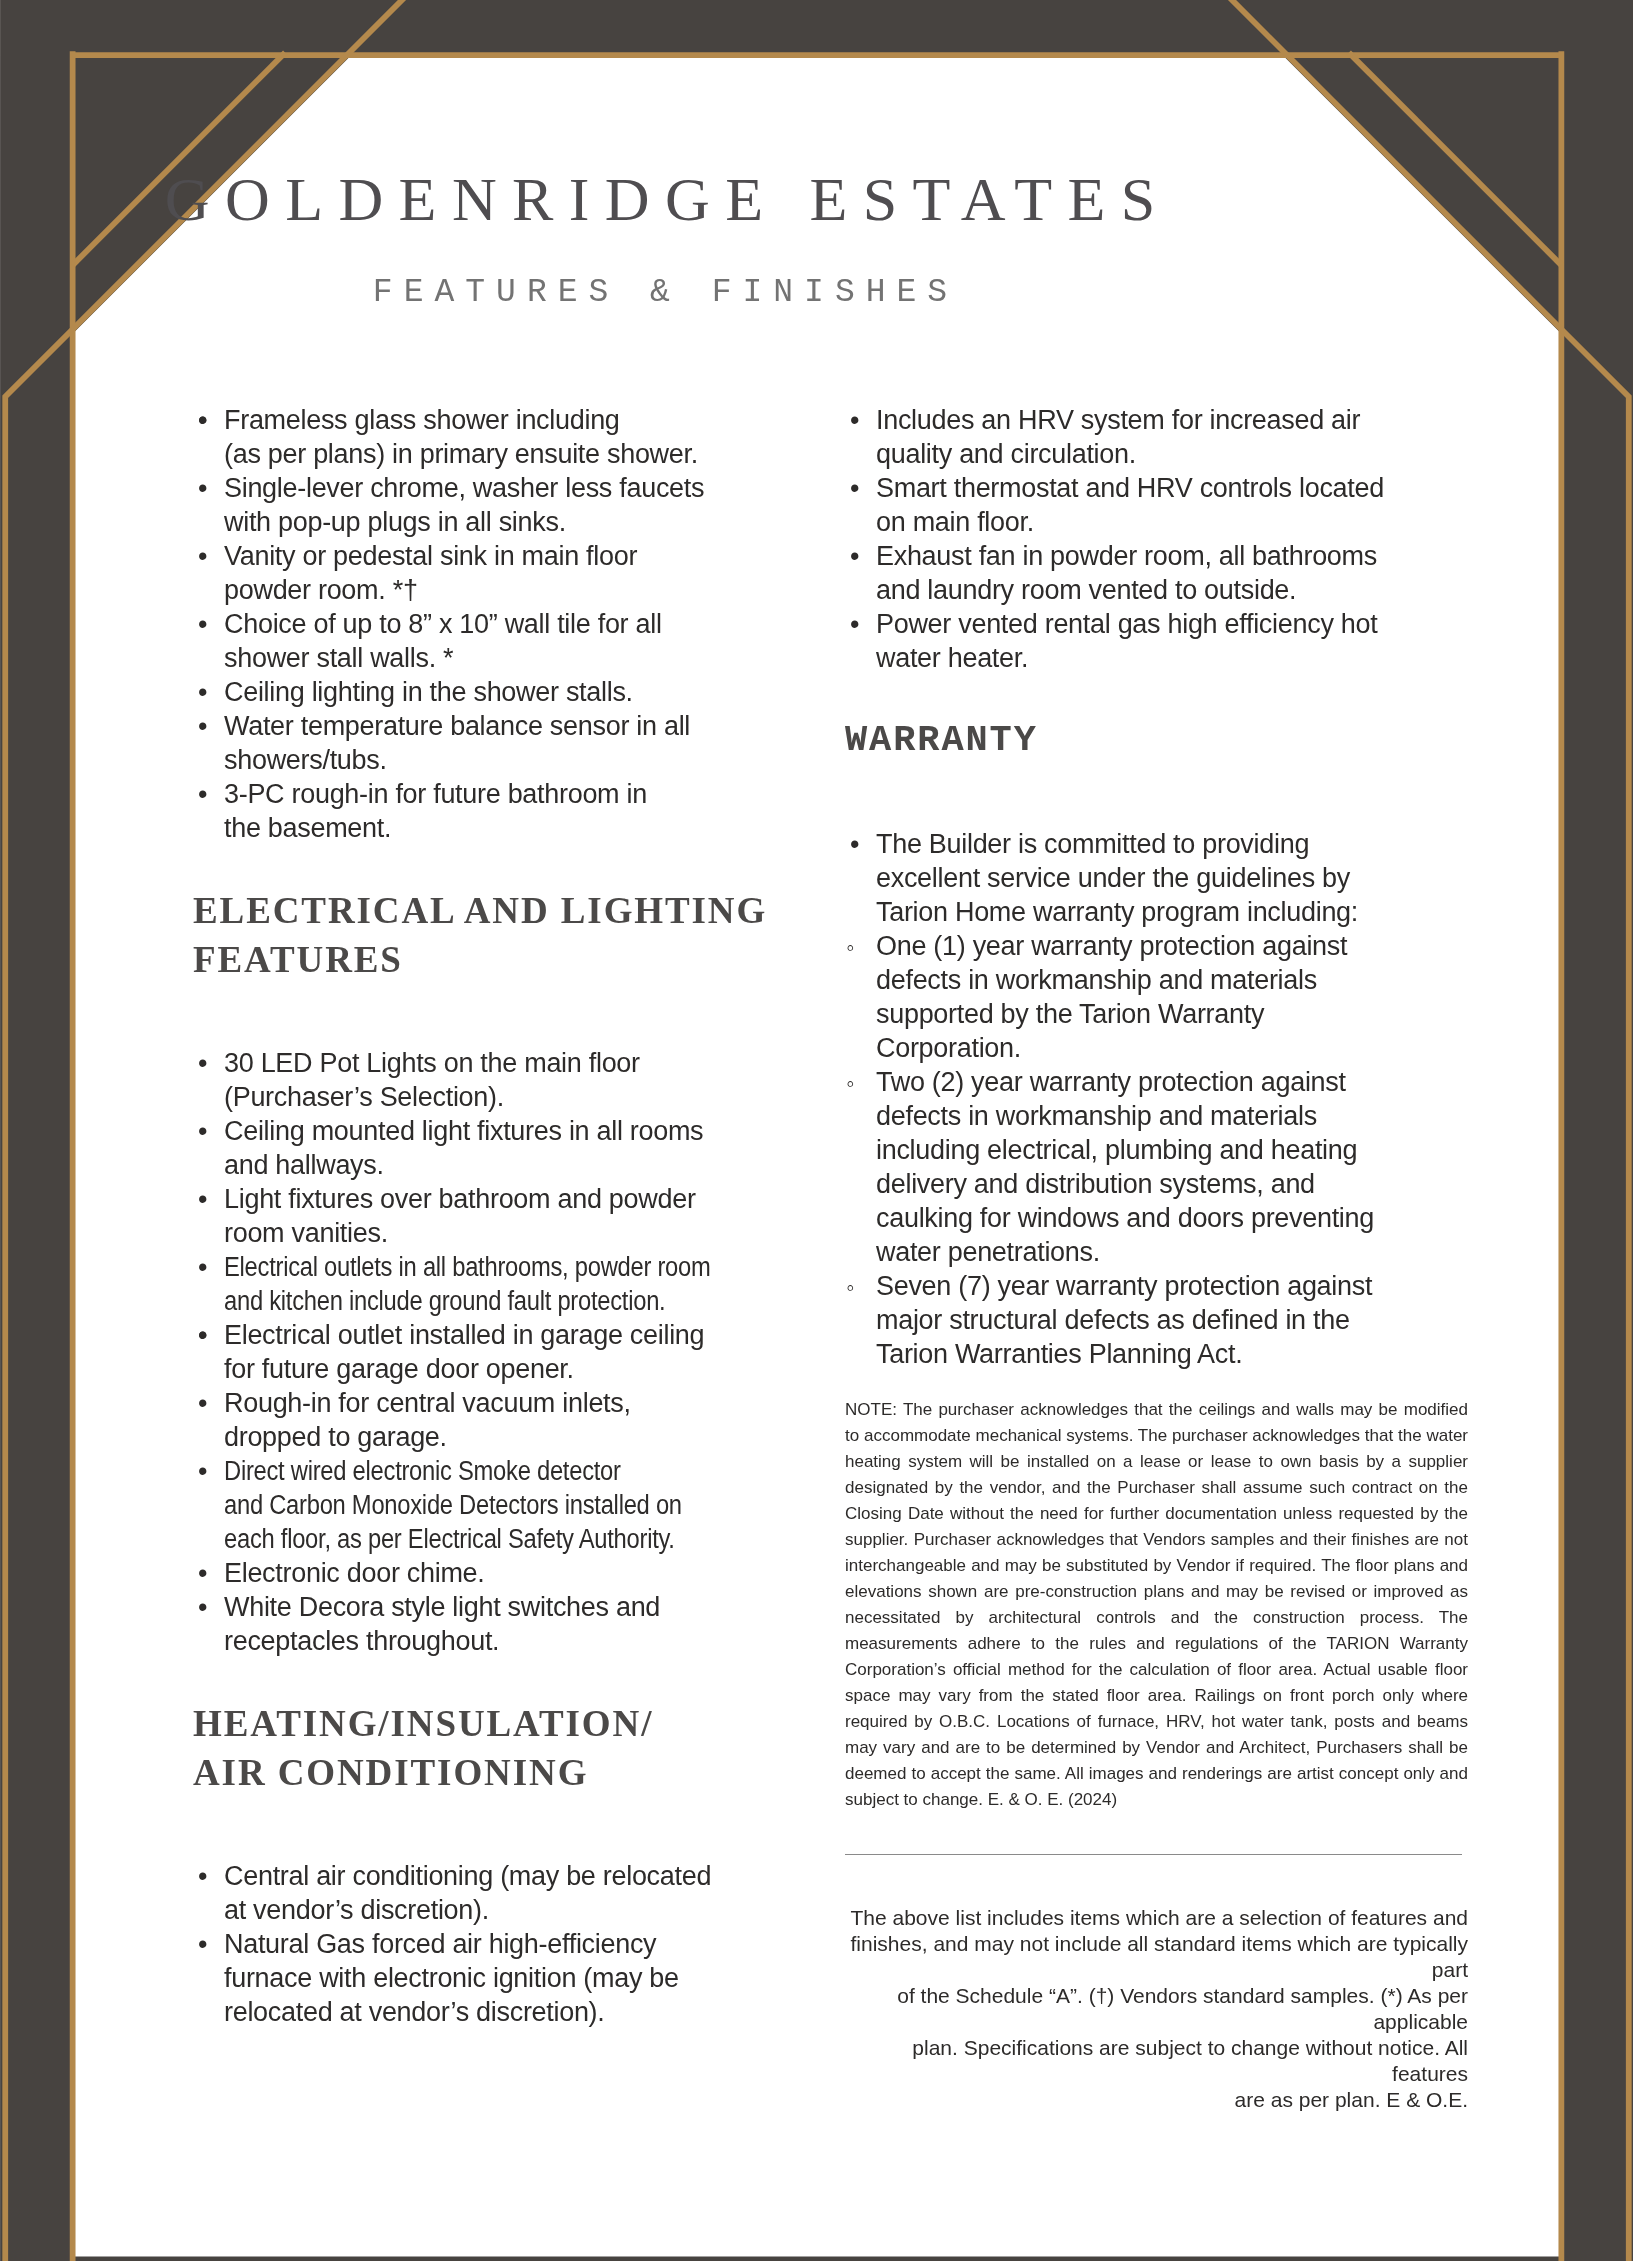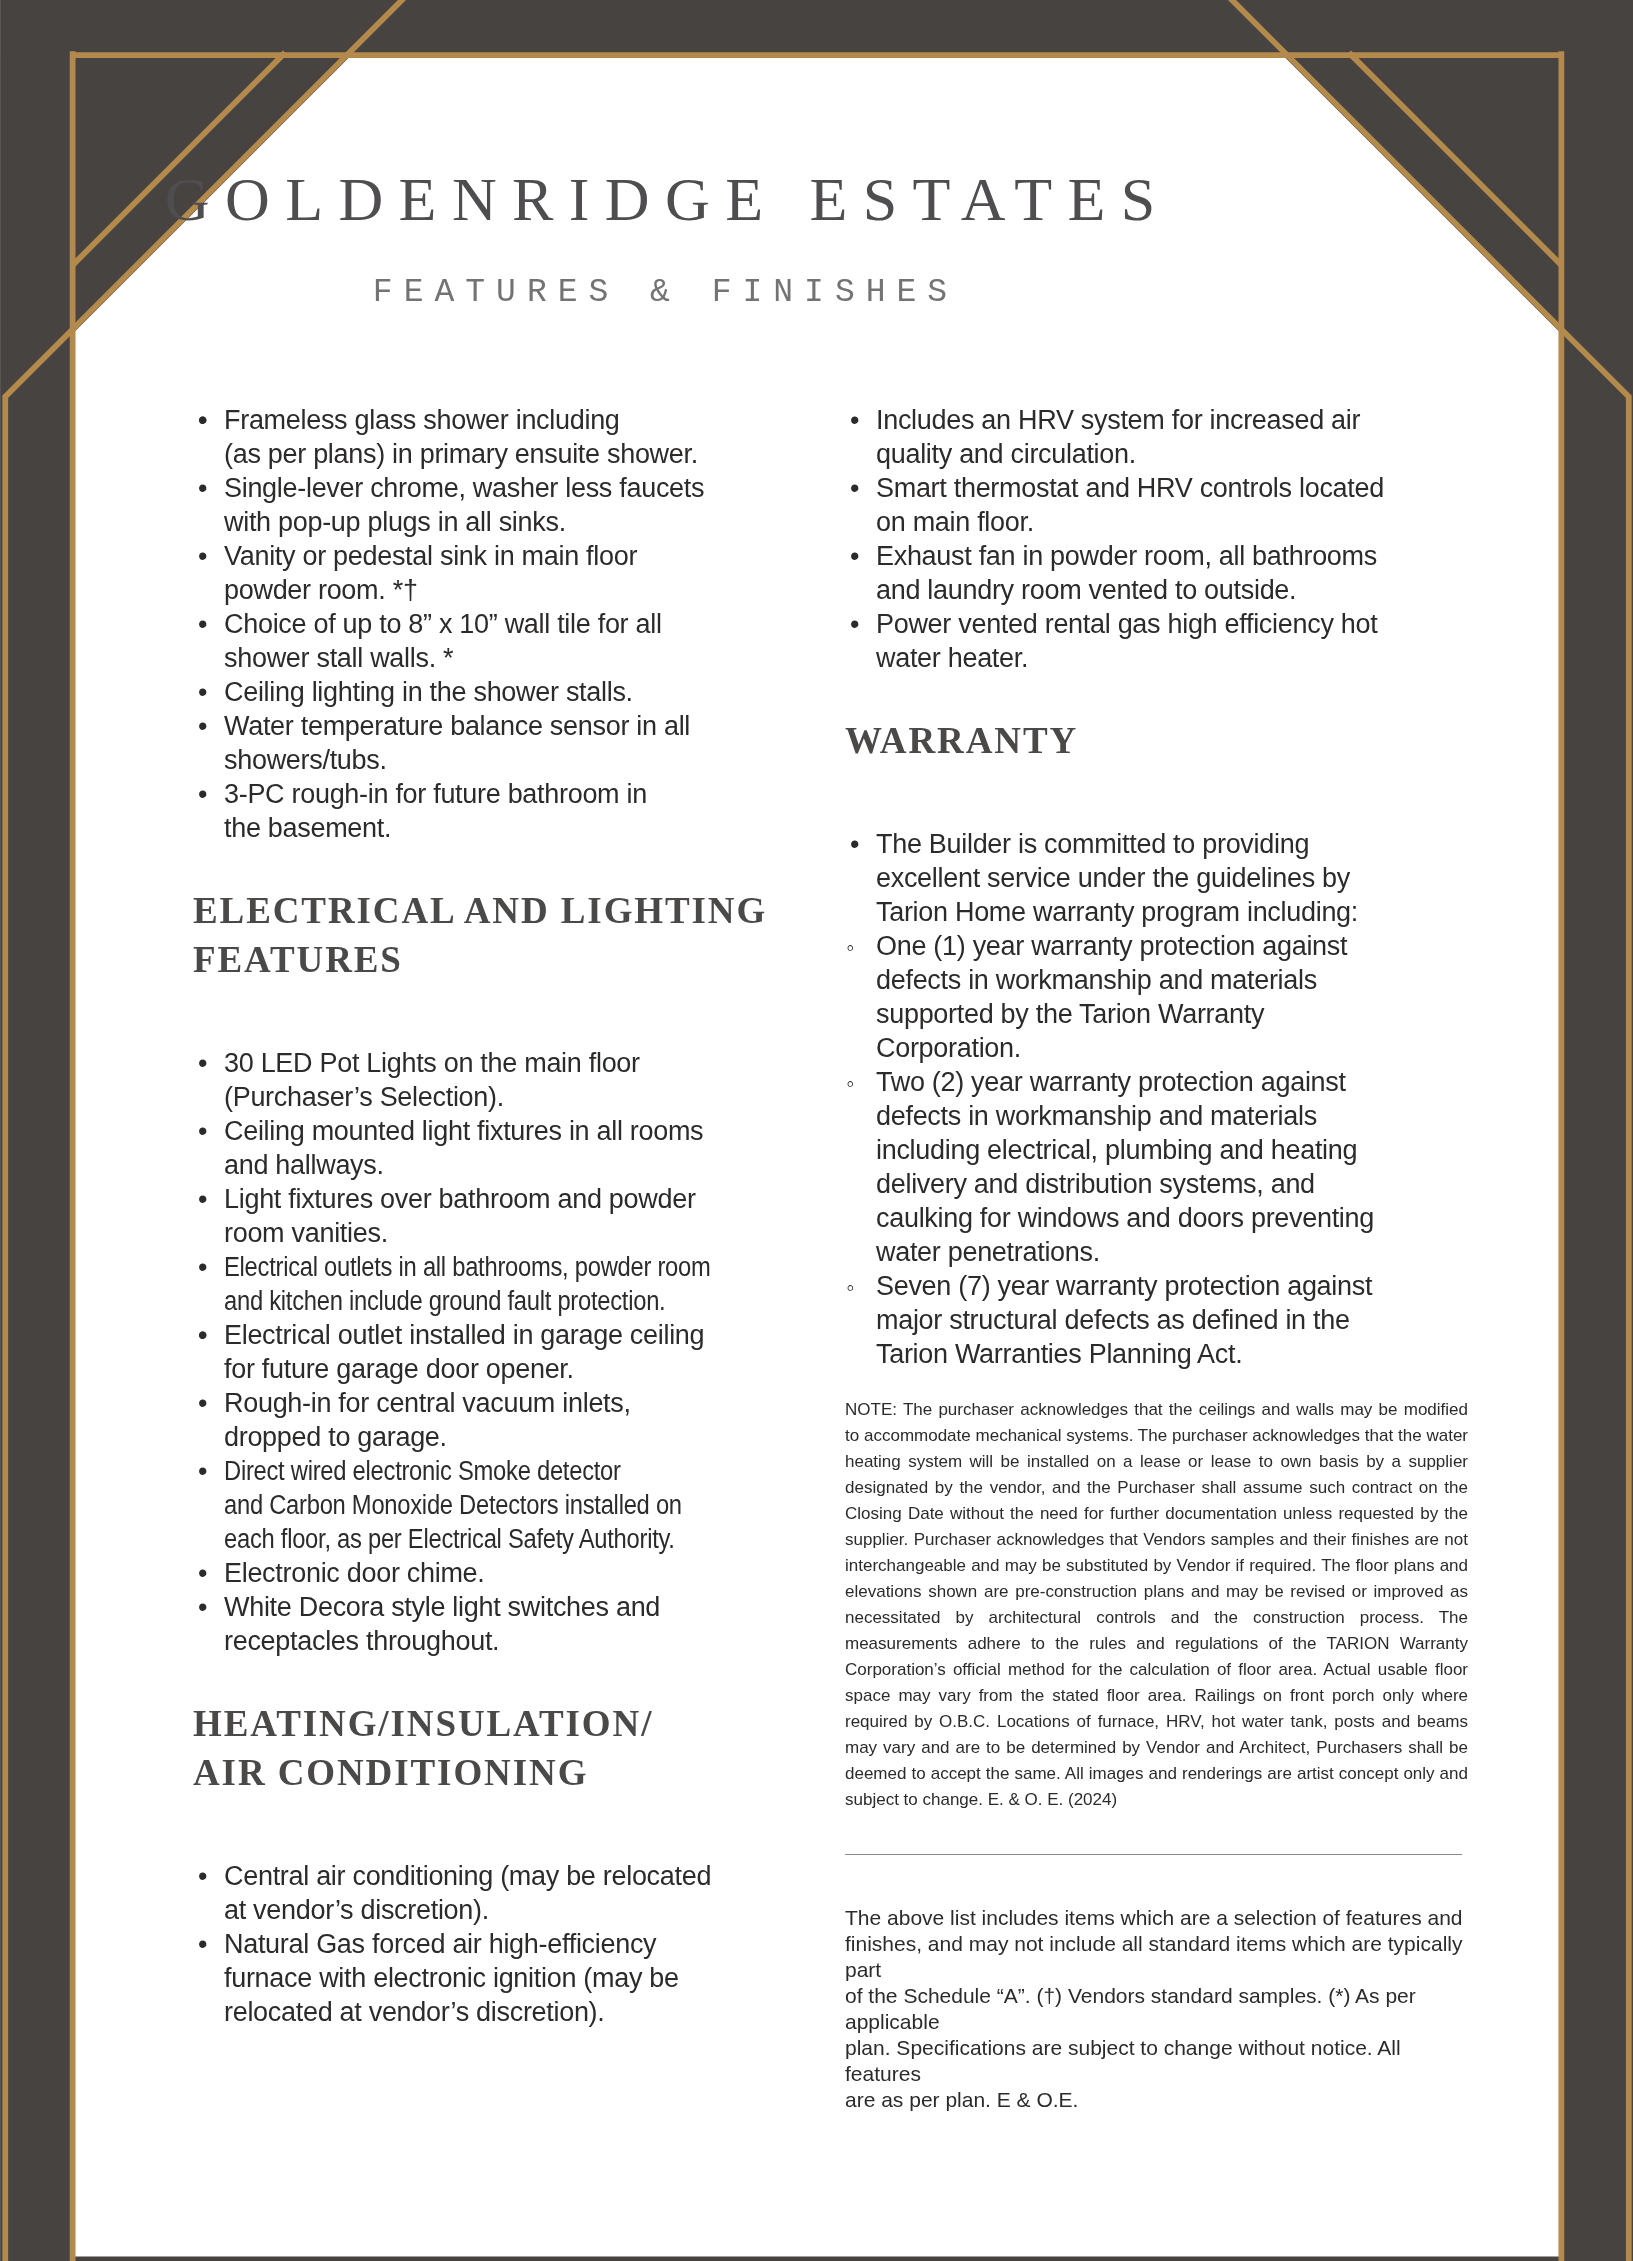--- a/index.html
+++ b/index.html
@@ -35,30 +35,30 @@
   li .mk{position:absolute;left:5.1px;top:0;font-size:27px;}
   li.open .mk{left:1.3px;top:0.6px;font-size:23px;}
   li .tx{display:inline;}
   li .tx.condensed{display:inline-block;transform:scaleX(0.88);transform-origin:0 0;white-space:pre-line;}
 
   h2.sec{
     font-family:"Liberation Serif",serif;font-weight:700;
     font-size:37px;line-height:49px;letter-spacing:1.9px;
     color:#4b4948;margin:41px 0 62px 0;white-space:pre-line;
   }
-  .col-right h2.sec{margin-bottom:62px;}
+  .col-right h2.sec{margin-bottom:62px;font-family:Liberation Mono, monospace;}
 
   p.note{
     font-size:17px;line-height:26px;letter-spacing:0;
     text-align:justify;margin:26px 0 0 0;color:#2d2b2a;
   }
   hr.divider{border:none;border-top:1.3px solid #8a8a8a;margin:41px 0 0 0;width:99%;}
   p.footnote{
     font-size:21px;line-height:26px;margin:50px 0 0 0;
-    white-space:pre-line;color:#2d2b2a;text-align:left;
+    white-space:pre-line;color:#2d2b2a;text-align:right;
   }
 </style>
 </head>
 <body>
 
 <svg class="frame-svg" viewBox="0 0 2545 3522" aria-hidden="true">
   <rect x="0" y="0" width="2545" height="3522" fill="#ffffff"></rect>
   <path d="M0,0 H2545 V3522 H0 Z M547,86 L1998,86 L2432,520 V3515 H113 V520 Z" fill-rule="evenodd" fill="#474340"></path>
   <g fill="none" stroke-width="9" stroke="#b4894c">
     <path d="M113,86 H2432"></path>

